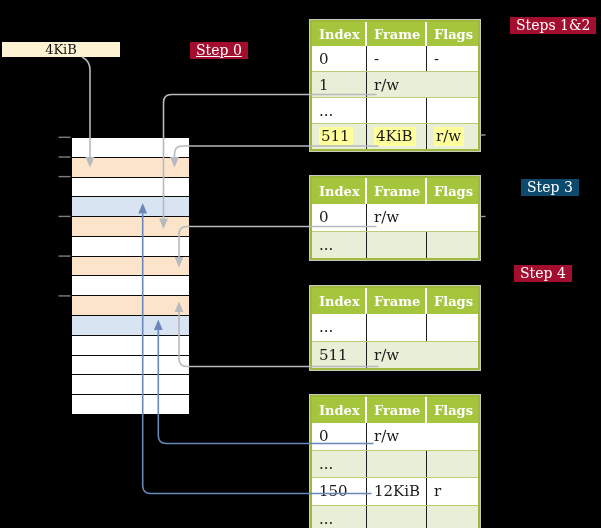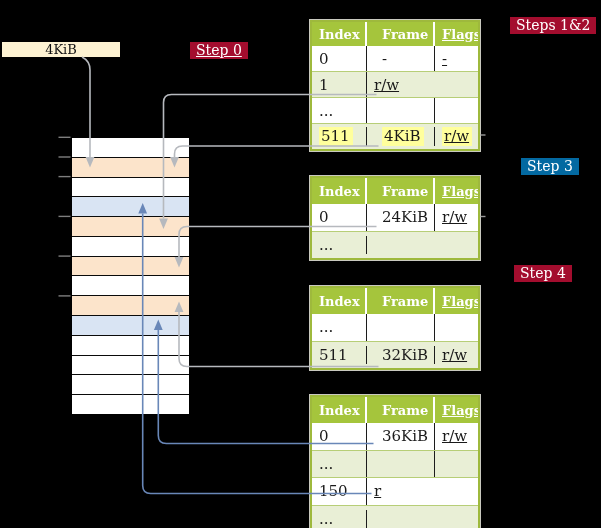--- a/index.html
+++ b/index.html
@@ -22,41 +22,41 @@
   .mrow:last-child{border-bottom:none;}
   
   .tbl{position:absolute;left:310px;width:166px;border:2px solid #9eb93c;
     box-shadow:0 0 0 1px #c9c9bf;background:#fff;}
   .tbl1{top:20px;}  .tbl2{top:176px;} .tbl3{top:286px;} .tbl4{top:395px;}
   .thead{display:flex;background:#a5c53c;}
   .tbl1 .thead{height:24px;} .tbl2 .thead,.tbl3 .thead,.tbl4 .thead{height:26px;}
   .thead .cell{color:#fff;font-weight:bold;font-size:13px;border-right:2px solid #fff;}
   .thead .cell:last-child{border-right:none;}
   .trow{display:flex;border-bottom:1px solid #b7ce77;}
-  .trow:last-child{border-bottom:none;align-items:center;}
+  .trow:last-child{border-bottom:none;}
   .tbl1 .trow{height:25px;} .tbl2 .trow,.tbl3 .trow,.tbl4 .trow{height:26.5px;}
   .cell{box-sizing:border-box;display:flex;align-items:center;padding-left:7px;
     font-size:15px;color:#1a1a1a;overflow:hidden;}
-  .c1{width:55px;} .c2{width:60px;margin-left:8px;} .c3{flex:1;text-decoration:underline;}
+  .c1{width:55px;} .c2{width:60px;} .c3{flex:1;}
   .trow .c1,.trow .c2{border-right:1px solid #1c1c1c;}
   .shade{background:#e9efd6;}
   .hl{background:#ffff9c;padding:0 3px 1px 2px;}
   
   #overlay{position:absolute;left:0;top:0;z-index:10;pointer-events:none;}
 </style>
 </head>
 <body>
 
 <div id="page">
 
   <div class="pointer-box" style="background-color: rgb(253, 242, 210);">4KiB</div>
 
   <div class="badge b0" style="background-color: rgb(163, 13, 46); text-decoration: underline;">Step 0</div>
   <div class="badge b12" style="background-color: rgb(163, 13, 46);">Steps 1&amp;2</div>
-  <div class="badge b3" style="background-color: #0369a1;">Step 3</div>
+  <div class="badge b3" style="background-color: #0c4a6e; margin-top: 21px;">Step 3</div>
   <div class="badge b4" style="background-color: rgb(163, 13, 46);">Step 4</div>
 
   <div class="memory">
     <div class="mrow" style="background-color: rgb(255, 255, 255);"></div>
     <div class="mrow" style="background-color: rgb(252, 228, 203);"></div>
     <div class="mrow" style="background-color: rgb(255, 255, 255);"></div>
     <div class="mrow" style="background-color: rgb(217, 228, 243);"></div>
     <div class="mrow" style="background-color: rgb(252, 228, 203);"></div>
     <div class="mrow" style="background-color: rgb(255, 255, 255);"></div>
     <div class="mrow" style="background-color: rgb(252, 228, 203);"></div>
@@ -103,21 +103,20 @@
   </div>
 
   <div class="tbl tbl2">
     <div class="thead">
       <div class="cell c1">Index</div>
       <div class="cell c2">Frame</div>
       <div class="cell c3">Flags</div>
     </div>
     <div class="trow">
       <div class="cell c1">0</div>
-      <div class="cell c2">24KiB</div>
       <div class="cell c3">r/w</div>
     </div>
     <div class="trow shade">
       <div class="cell c1">...</div>
       <div class="cell c2"></div>
       <div class="cell c3"></div>
     </div>
   </div>
 
   <div class="tbl tbl3">
@@ -126,43 +125,42 @@
       <div class="cell c2">Frame</div>
       <div class="cell c3">Flags</div>
     </div>
     <div class="trow">
       <div class="cell c1">...</div>
       <div class="cell c2"></div>
       <div class="cell c3"></div>
     </div>
     <div class="trow shade">
       <div class="cell c1">511</div>
-      <div class="cell c2">32KiB</div>
       <div class="cell c3">r/w</div>
     </div>
   </div>
 
   <div class="tbl tbl4">
     <div class="thead">
       <div class="cell c1">Index</div>
       <div class="cell c2">Frame</div>
       <div class="cell c3">Flags</div>
     </div>
     <div class="trow">
       <div class="cell c1">0</div>
-      <div class="cell c2">36KiB</div>
       <div class="cell c3">r/w</div>
     </div>
     <div class="trow shade">
       <div class="cell c1">...</div>
       <div class="cell c2"></div>
       <div class="cell c3"></div>
     </div>
     <div class="trow">
       <div class="cell c1">150</div>
+      <div class="cell c2">12KiB</div>
       <div class="cell c3">r</div>
     </div>
     <div class="trow shade">
       <div class="cell c1">...</div>
       <div class="cell c2"></div>
       <div class="cell c3"></div>
     </div>
   </div>
 
   <svg id="overlay" width="601" height="528" viewBox="0 0 601 528">

